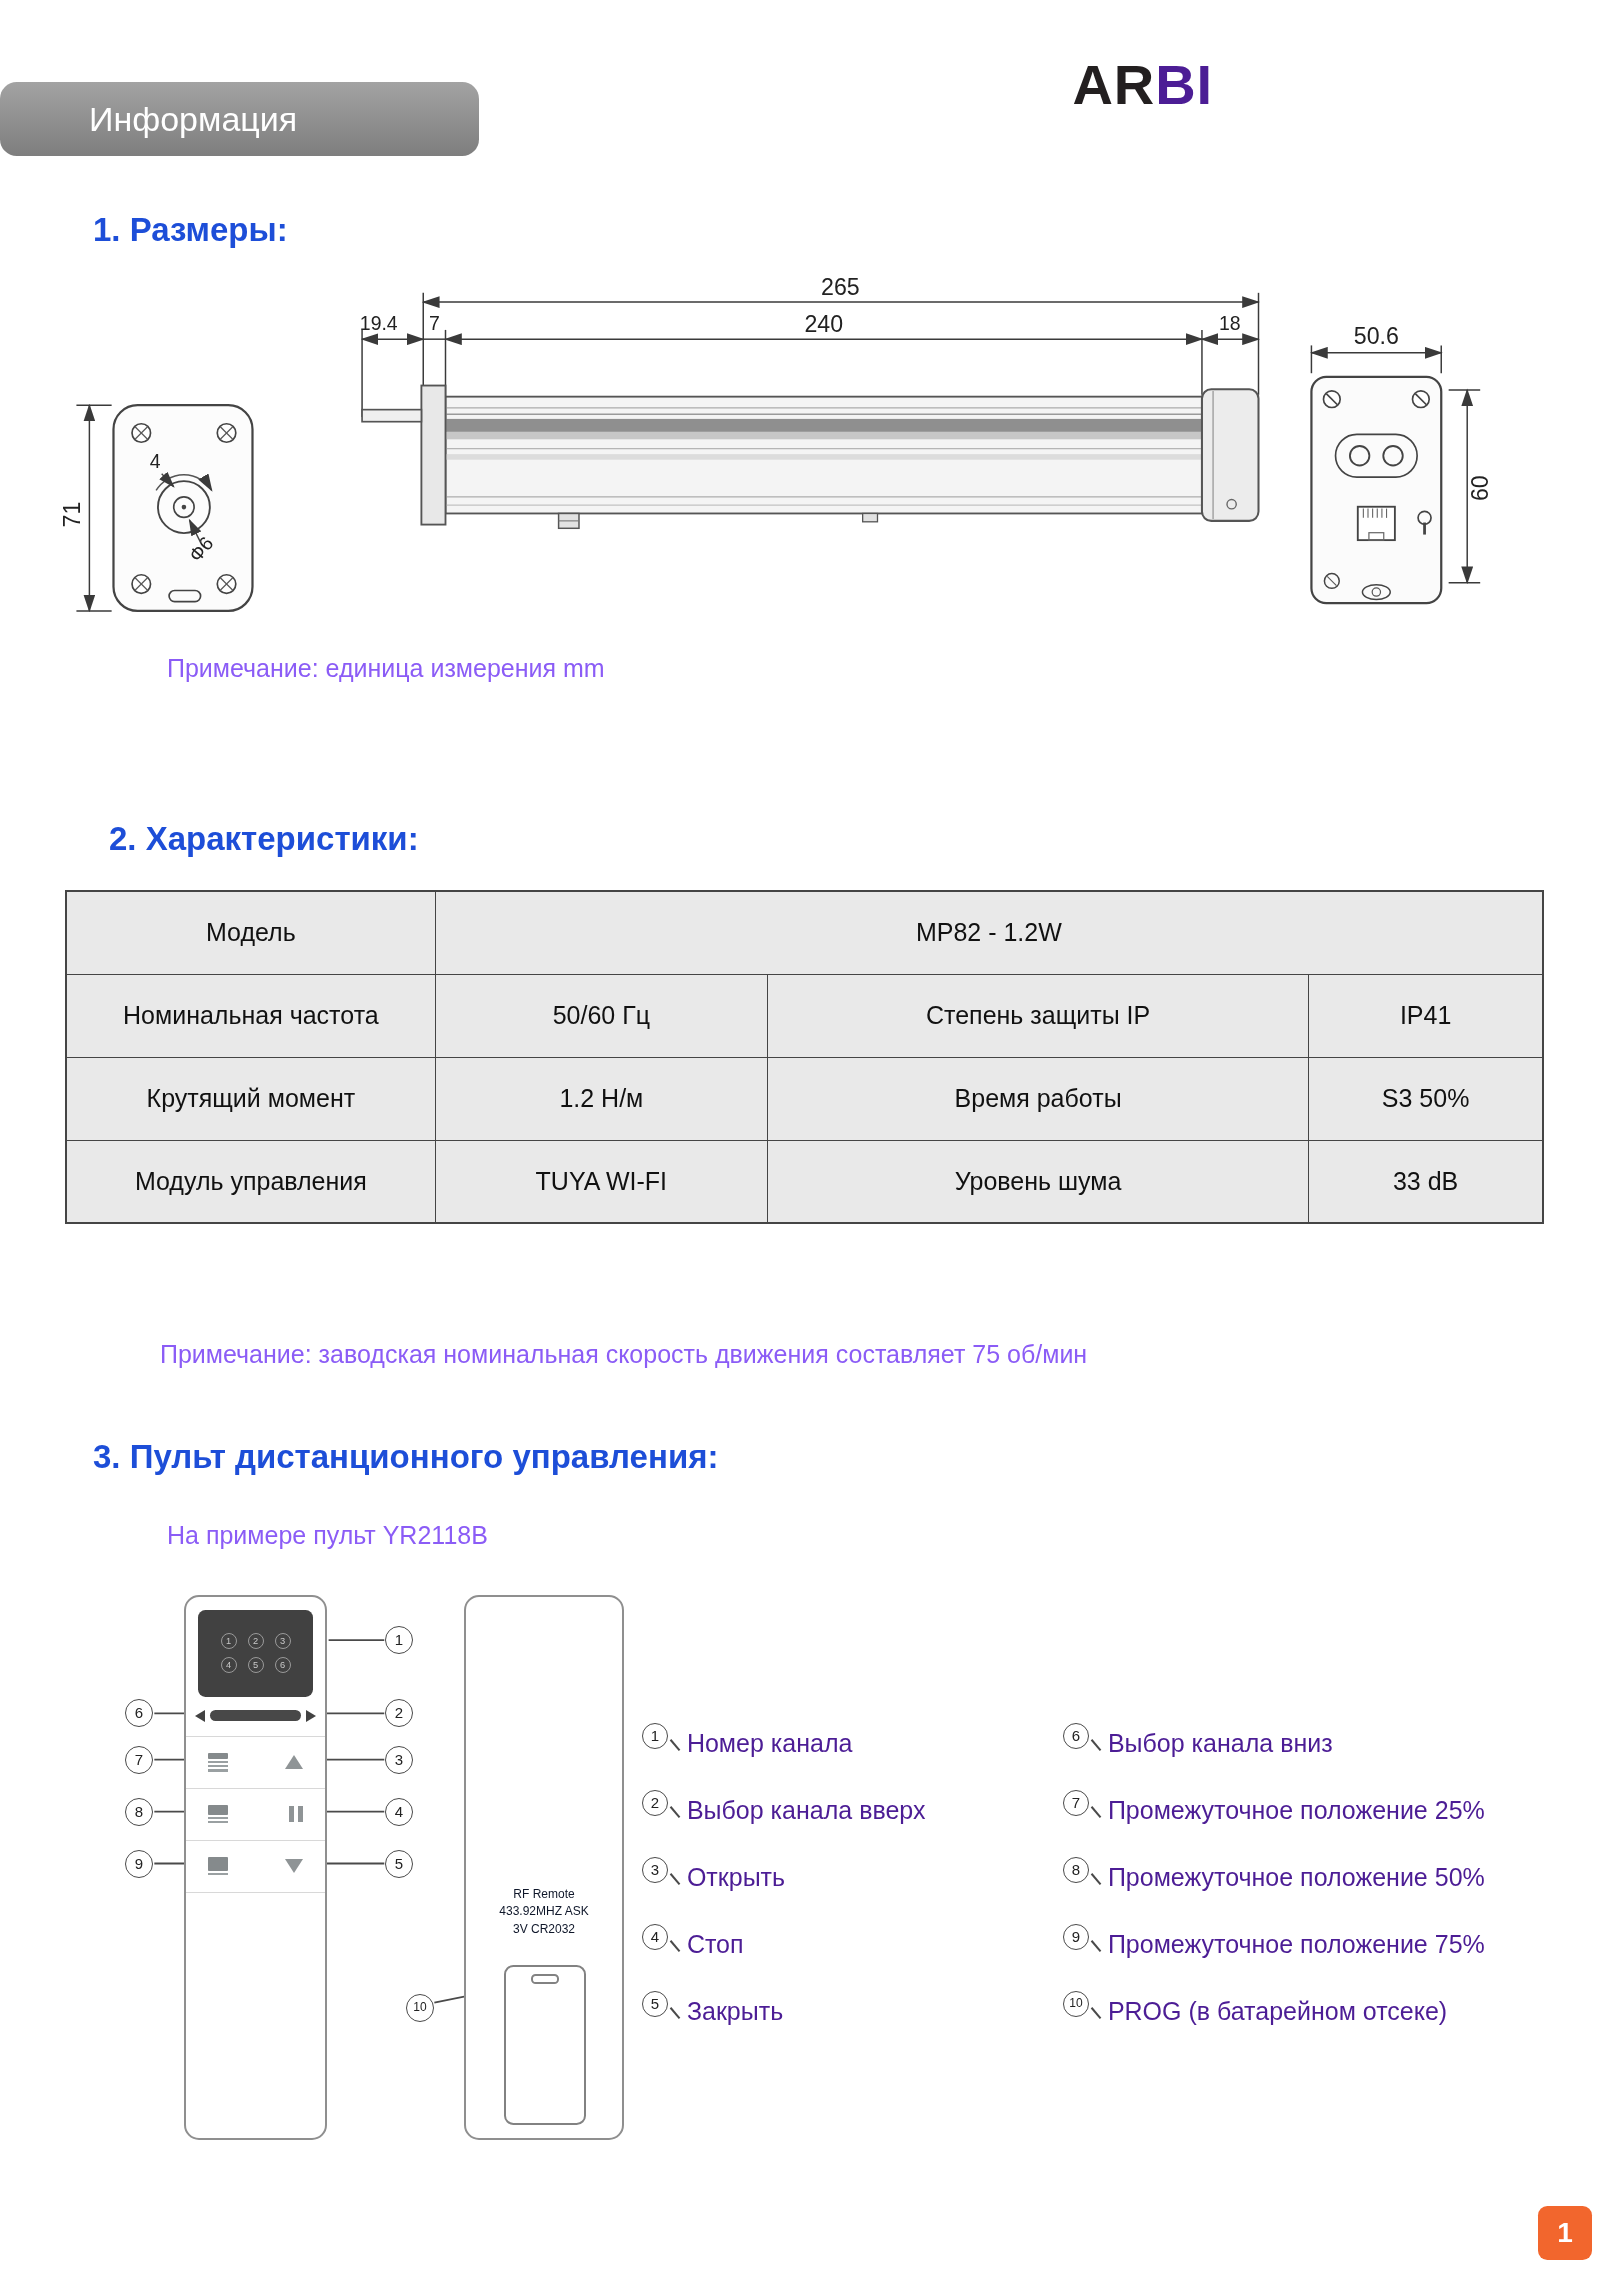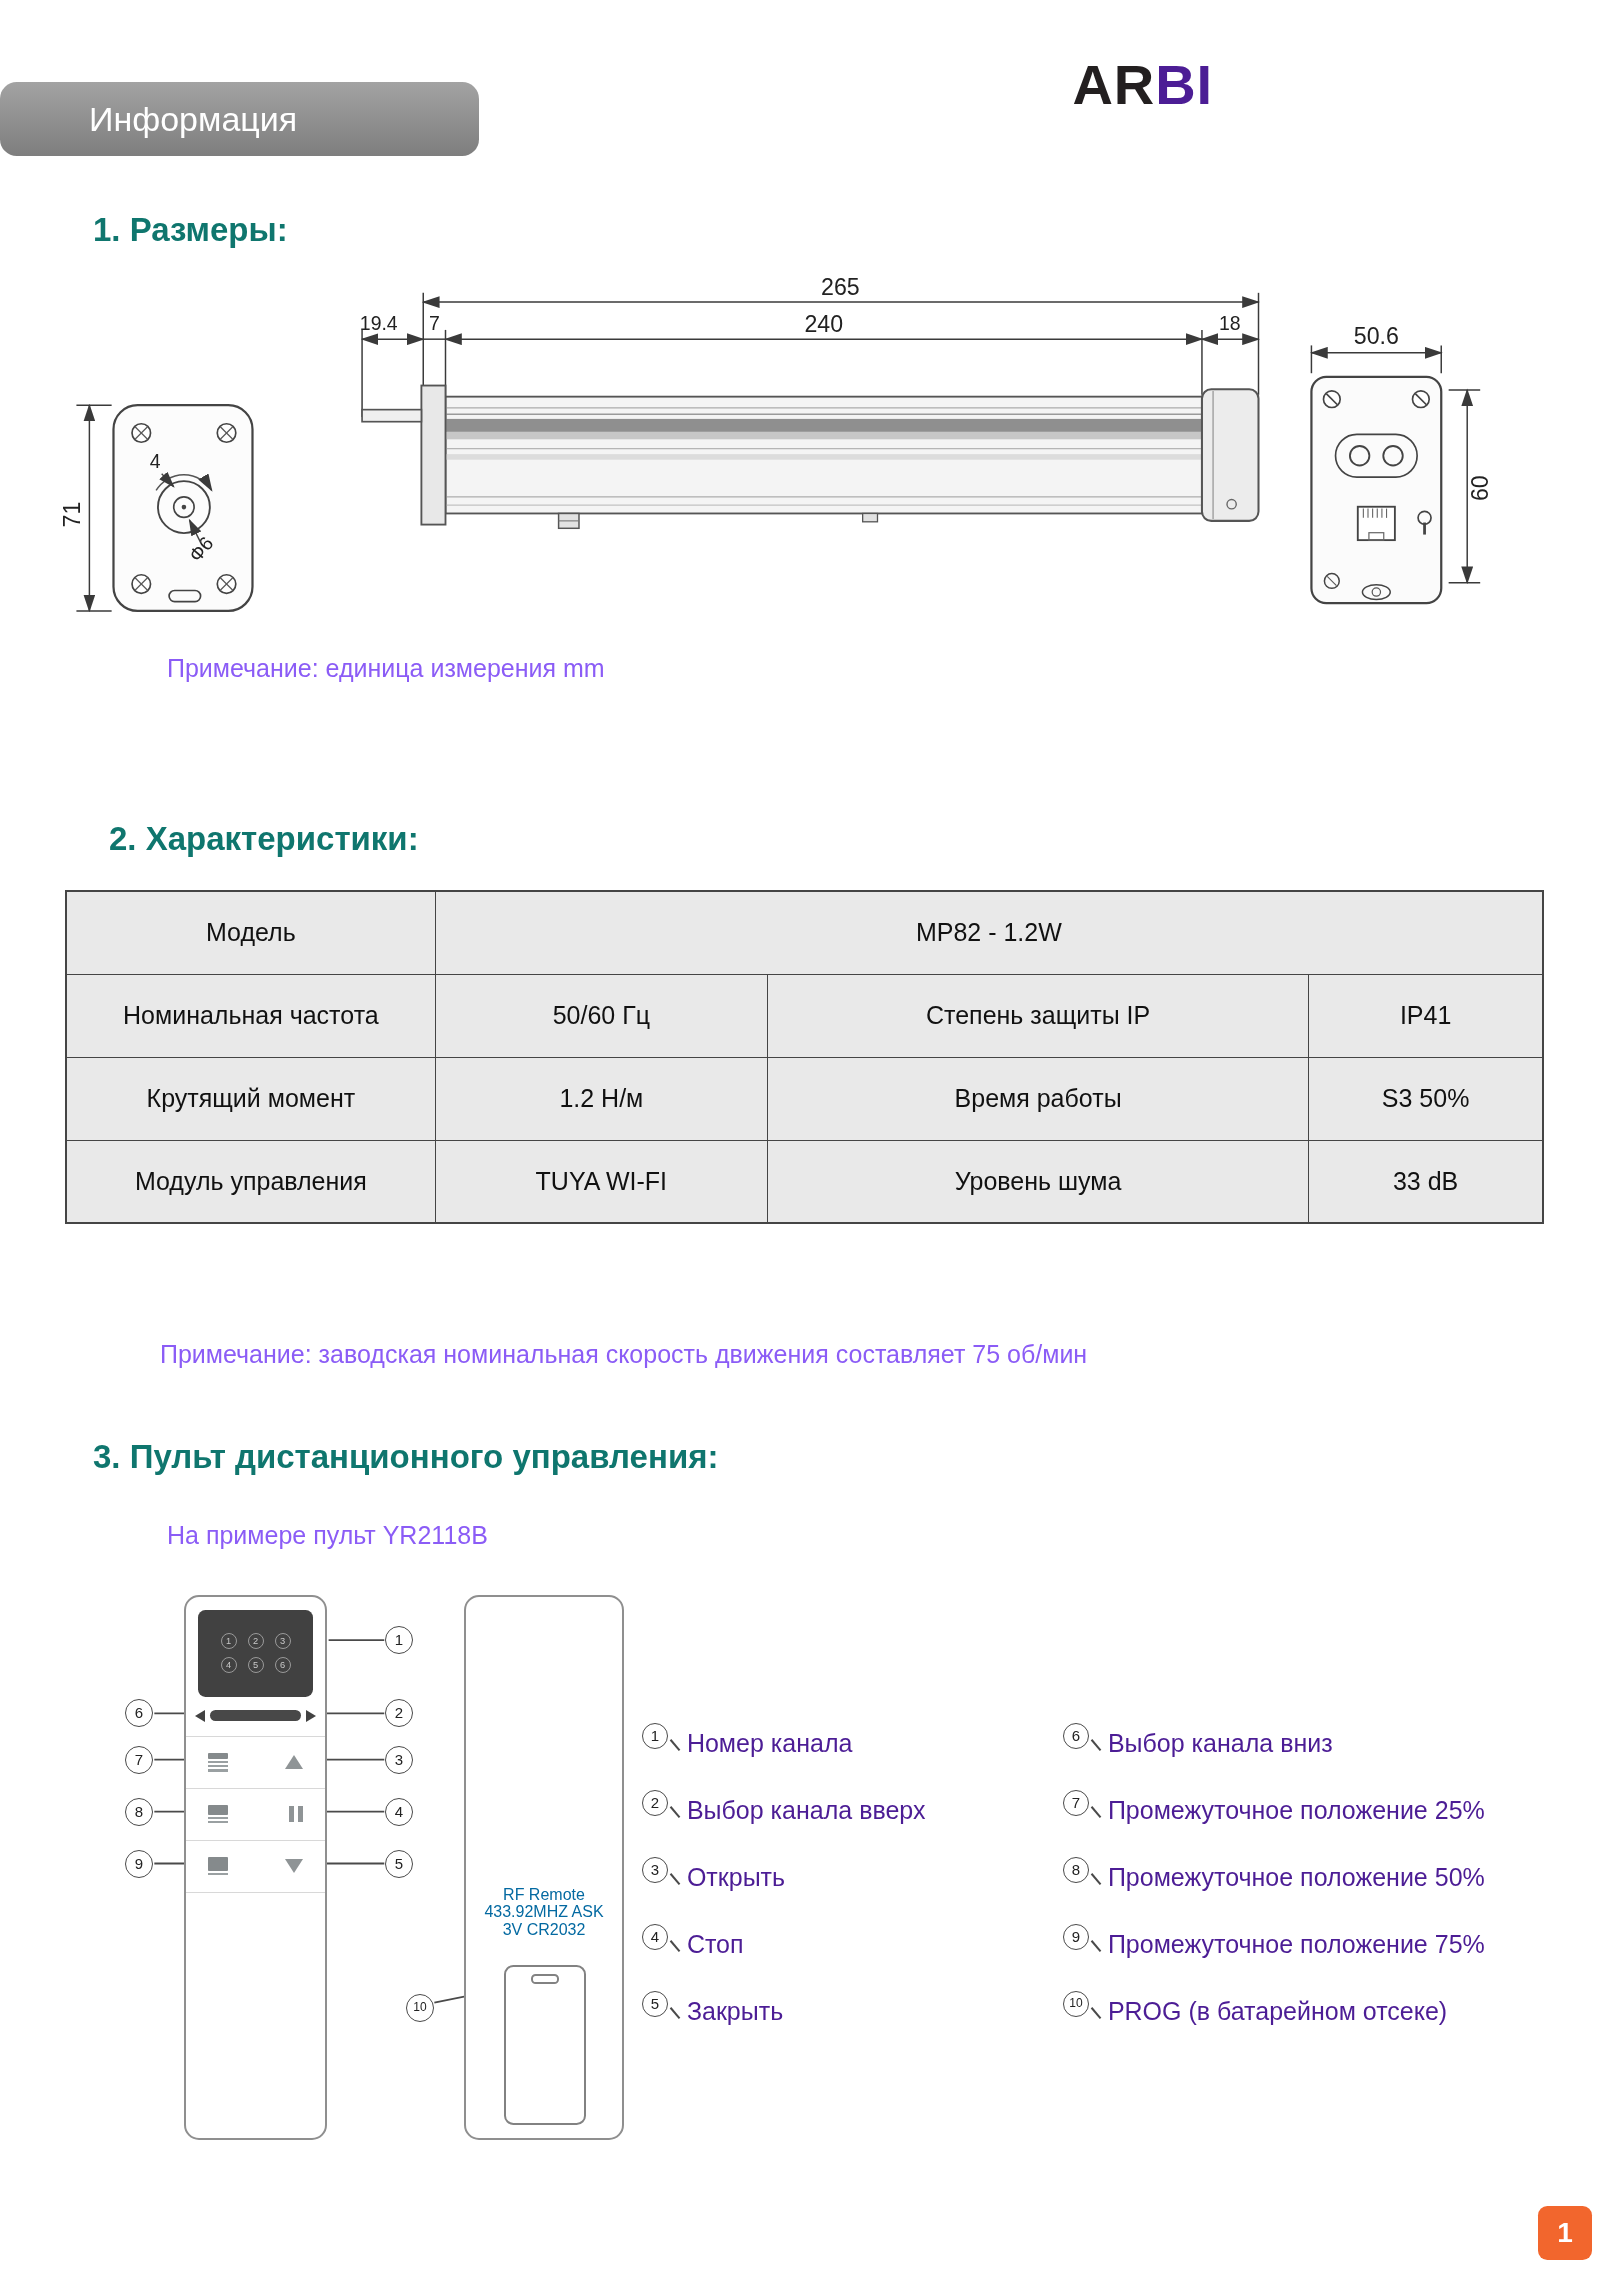--- a/index.html
+++ b/index.html
@@ -7,21 +7,21 @@
   body { width:1617px; height:2286px; font-family:"Liberation Sans","DejaVu Sans",sans-serif; color:#1a1a1a; position:relative; overflow:hidden; }
   .page { position:relative; width:1320px; height:2286px; background:#fff; }
   .abs { position:absolute; }
 
   
   .banner { left:0; top:82px; width:479px; height:74px; background:linear-gradient(180deg,#a3a3a3,#7e7e7e); border-radius:16.7px; color:#fff; font-size:34px; line-height:74px; padding-left:89px; }
   .logo { right:107px; top:52px; font-size:56px; font-weight:800; letter-spacing:0.9px; }
   .logo .lg-a { color:#231f20;margin-left:20px; }
   .logo .lg-b { color:#4c1d95; }
 
-  h2.sec-title { position:absolute; left:93px; font-size:33px; font-weight:700; color:#0f766e; }
+  h2.sec-title { position:absolute; left:93px; font-size:33px; font-weight:700; color:#1d4ed8; }
   .note { position:absolute; font-size:25px; color:#8b5cf6; }
 
   
   svg.drw { position:absolute; overflow:visible; }
   .dim { font-family:"Liberation Sans","DejaVu Sans",sans-serif; font-size:25px; fill:#222; }
   .dim-sm { font-size:21px; }
 
   
   table.spec { position:absolute; left:65px; top:890px; width:1479px; border-collapse:collapse; border:2.8px solid #454545; }
   table.spec td { border:1.9px solid #454545; background:#e9e9e9; height:83px; text-align:center; font-size:25px; color:#111; padding:0 7.4px; }
@@ -47,21 +47,21 @@
   .btn-rows { position:absolute; left:0; right:0; top:139px; border-bottom:1.9px solid #d8d8d8; }
   .btn-row { height:52px; border-top:1.9px solid #d8d8d8; display:flex; align-items:center; justify-content:space-between; padding:0 22px; }
   .pos-icon { width:20.4px; display:flex; flex-direction:column; gap:1.9px; }
   .pi-block { background:#858a8c; border-radius:0.9px; }
   .pi-line { height:2.3px; background:#9aa0a2; }
   .tri-up   { width:0; height:0; border-left:9.3px solid transparent; border-right:9.3px solid transparent; border-bottom:14px solid #8f9496; }
   .tri-down { width:0; height:0; border-left:9.3px solid transparent; border-right:9.3px solid transparent; border-top:14px solid #8f9496; }
   .pause { display:flex; gap:4.6px; }
   .pause span { display:block; width:4.6px; height:16px; background:#8f9496; }
 
-  .back-text { position:absolute; left:0; right:0; top:289px; text-align:center; font-size:16px; line-height:17.6px; color:#0369a1; }
+  .back-text { position:absolute; left:0; right:0; top:289px; text-align:center; font-size:12px; line-height:17.6px; color:#0f172a; }
   .battery { position:absolute; left:38px; bottom:13px; width:82px; height:160px; border:2.3px solid #828282; border-radius:9.3px; }
   .battery-slot { position:absolute; left:50%; transform:translateX(-50%); top:7.4px; width:28px; height:10.2px; border:2.3px solid #828282; border-radius:4.6px; }
 
   .callout { position:absolute; width:28px; height:28px; border:1.9px solid #4a4a4a; border-radius:50%; background:#fff; font-size:15px; line-height:25px; text-align:center; color:#222; }
   .callout.small { font-size:12px; }
 
   .legend { position:absolute; top:137px; }
   .legend.left { left:642px; }
   .legend.right { left:1063px; }
   .legend-item { height:67px; display:flex; align-items:flex-start; }

